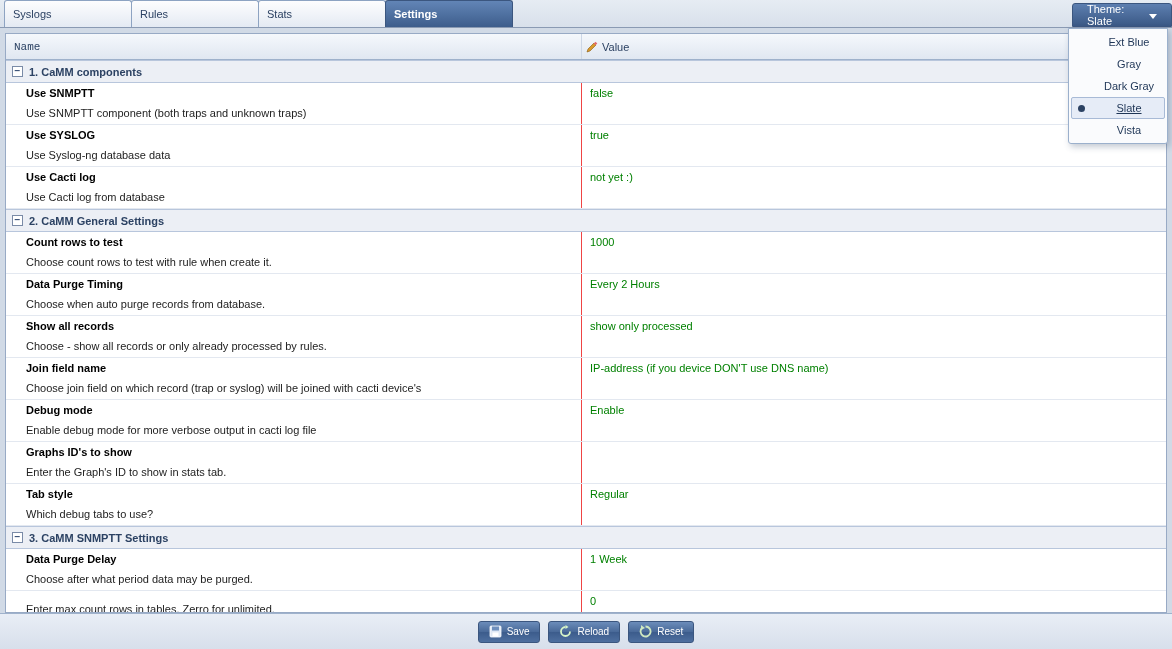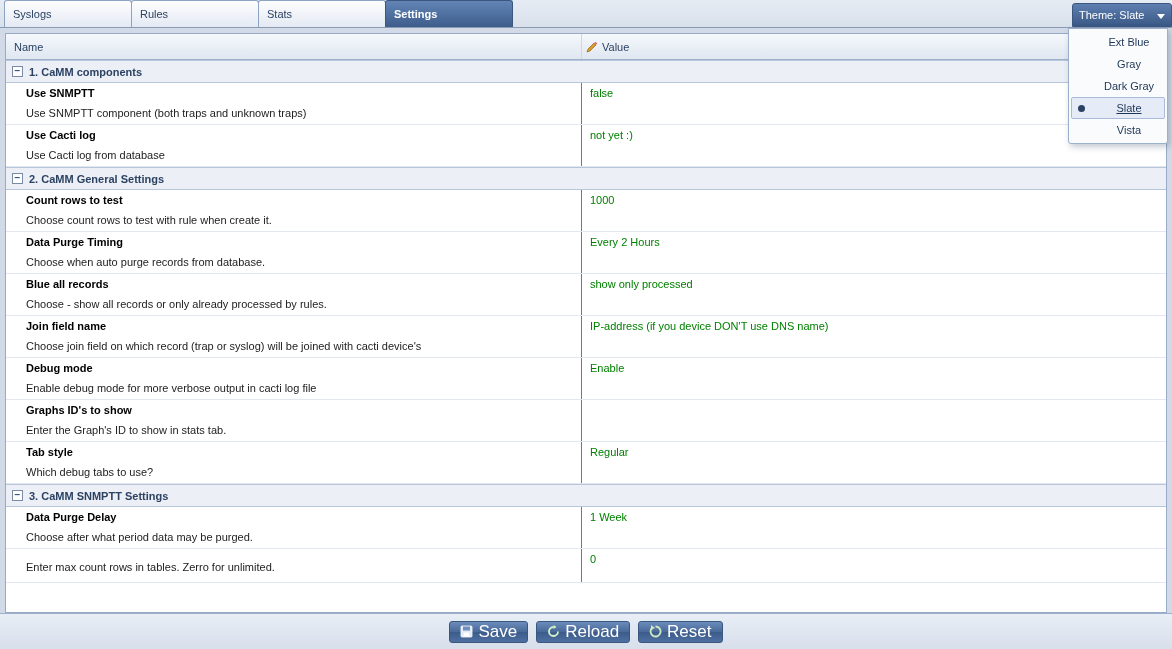--- a/index.html
+++ b/index.html
@@ -49,42 +49,42 @@
   }
   .theme-select {
     margin-left: auto;
     width: 100px;
     height: 24px;
     border: 1px solid #3b567f;
     border-radius: 3px 3px 0 0;
     background: linear-gradient(#5d7fb0, #3a5885);
     color: #fff;
     display: flex; align-items: center; justify-content: space-between;
-    padding: 0 6px;
+    padding: 0 14px;
     cursor: pointer;
   }
   .theme-select .arrow { margin-left: 4px; }
   
   .grid-wrap {
     flex: 1;
     margin: 5px 5px 0 5px;
     border: 1px solid #98aac5;
     background: #fff;
     display: flex; flex-direction: column;
     overflow: hidden;
   }
   .col-hdr {
     height: 26px;
     display: flex;
     background: linear-gradient(#f5f8fc, #e0e7f1);
     border-bottom: 1px solid #9eb1cb;
     align-items: center;
     flex-shrink: 0;
   }
-  .col-hdr .c1 { width: 576px; padding-left: 8px; color: #2c4263; border-right: 1px solid #cdd7e6; height: 100%; display:flex; align-items:center;}
+  .col-hdr .c1 { width: 576px; padding-left: 8px; color: #2c4263; border-right: 1px solid #cdd7e6; height: 100%; display:flex; align-items:center;font-family:Liberation Mono, monospace;}
   .col-hdr .c2 { flex: 1; padding-left: 4px; color: #2c4263; display:flex; align-items:center; gap:4px;}
   .pencil { display:inline-block; width:12px; height:12px; }
   .grid-body {
     flex: 1;
     overflow-y: scroll;
     overflow-x: hidden;
     background: #fff;
   }
   .group-hdr {
     background: #eceff5;
@@ -127,21 +127,21 @@
   .btn {
     height: 22px;
     border: 1px solid #3b567f;
     border-radius: 3px;
     background: linear-gradient(#6b8cba, #4a6a99 48%, #3c5c8c 52%, #4e6f9f);
     color: #fff;
     display: flex; align-items: center;
     padding: 0 10px;
     gap: 5px;
     cursor: pointer;
-    font-family: inherit; font-size: 17px;
+    font-family: inherit; font-size: 10px;
   }
   .btn svg { display: block; }
   
   .menu {
     position: absolute;
     right: 4px; top: 28px;
     width: 100px;
     background: #fafbfd;
     border: 1px solid #9bb0cc;
     border-radius: 0 0 3px 3px;
@@ -247,20 +247,27 @@
         </div>
         <div class="row">
           <div class="c1">
             <div class="name">Use SNMPTT</div>
             <div class="desc">Use SNMPTT component (both traps and unknown traps)</div>
           </div>
           <div class="c2"><span>false</span></div>
         </div>
         <div class="row">
           <div class="c1">
+            <div class="name">Use SYSLOG</div>
+            <div class="desc">Use Syslog-ng database data</div>
+          </div>
+          <div class="c2"><span>true</span></div>
+        </div>
+        <div class="row">
+          <div class="c1">
             <div class="name">Use Cacti log</div>
             <div class="desc">Use Cacti log from database</div>
           </div>
           <div class="c2"><span>not yet :)</span></div>
         </div>
         <div class="group-hdr">
           <span class="minus">−</span>
           <span>2. CaMM General Settings</span>
         </div>
         <div class="row">
@@ -272,21 +279,21 @@
         </div>
         <div class="row">
           <div class="c1">
             <div class="name">Data Purge Timing</div>
             <div class="desc">Choose when auto purge records from database.</div>
           </div>
           <div class="c2"><span>Every 2 Hours</span></div>
         </div>
         <div class="row">
           <div class="c1">
-            <div class="name">Blue all records</div>
+            <div class="name">Show all records</div>
             <div class="desc">Choose - show all records or only already processed by rules.</div>
           </div>
           <div class="c2"><span>show only processed</span></div>
         </div>
         <div class="row">
           <div class="c1">
             <div class="name">Join field name</div>
             <div class="desc">Choose join field on which record (trap or syslog) will be joined with cacti device's</div>
           </div>
           <div class="c2"><span>IP-address (if you device DON'T use DNS name)</span></div>

